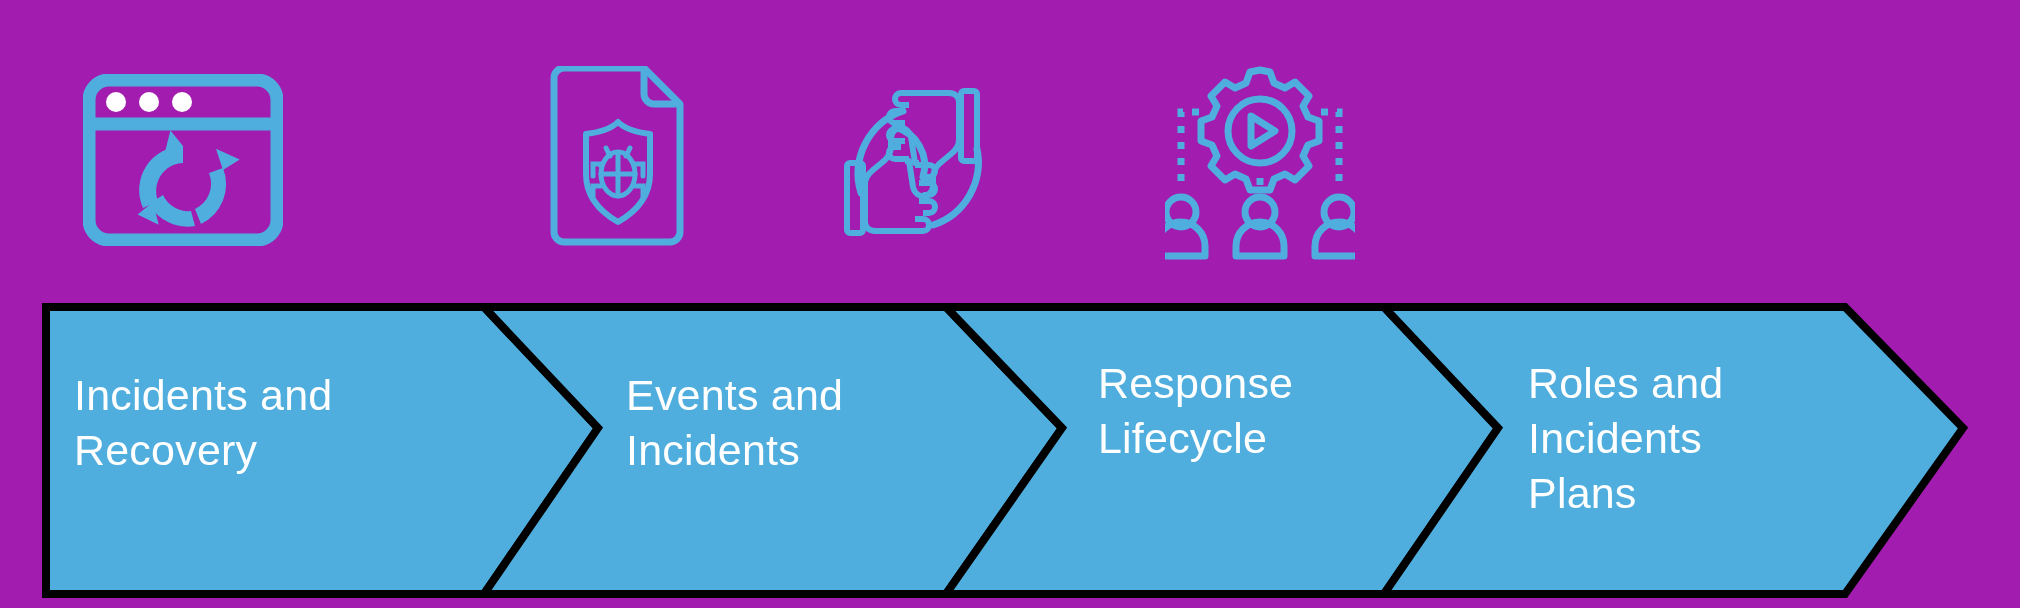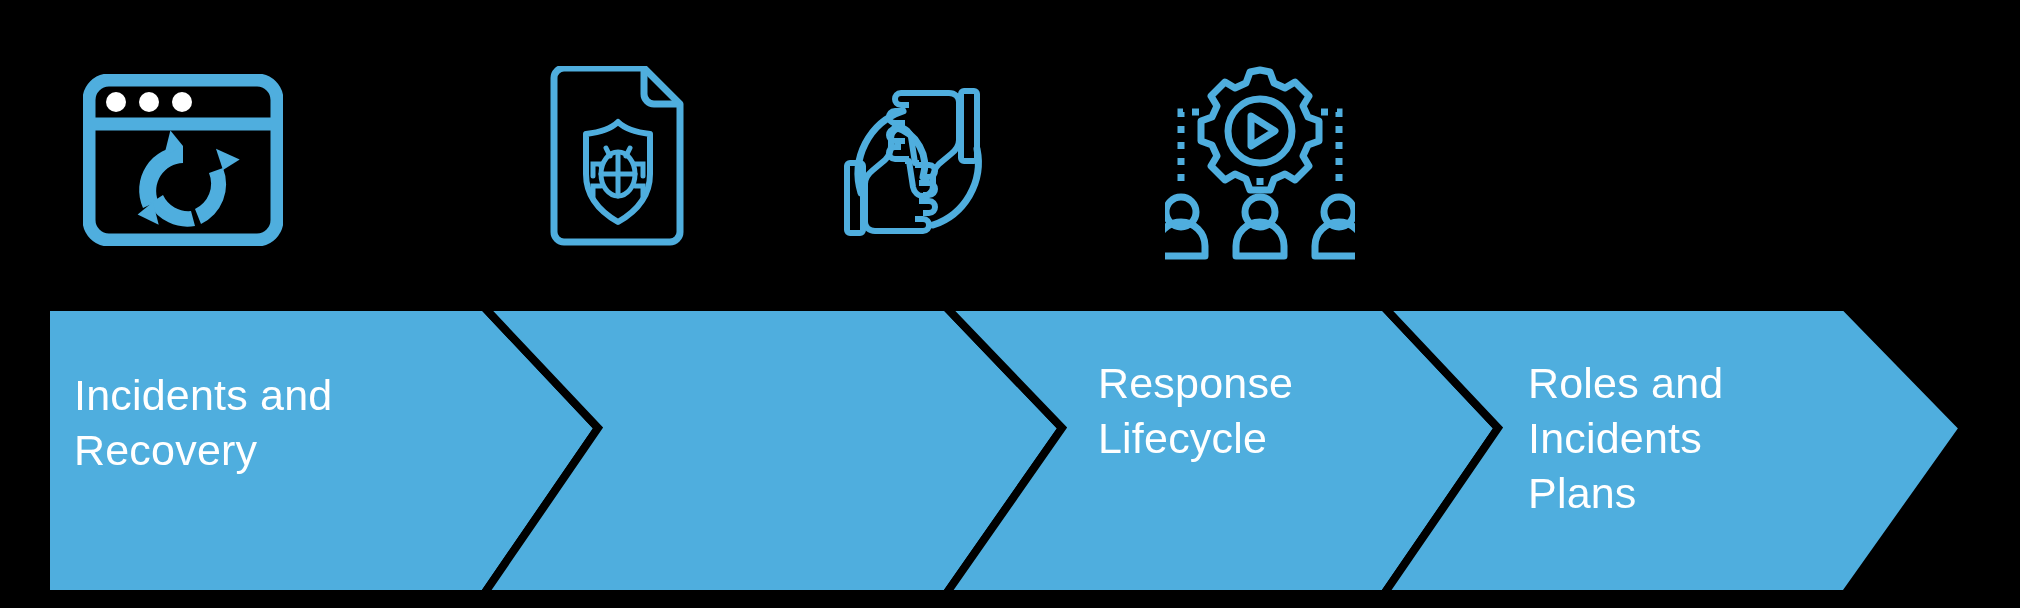--- a/index.html
+++ b/index.html
@@ -7,21 +7,21 @@
     padding: 0;
     background: #ffffff;
   }
   body {
     font-family: "Liberation Sans", sans-serif;
   }
   #canvas {
     position: relative;
     width: 2020px;
     height: 608px;
-    background: #000000;
+    background: #a21caf;
     overflow: hidden;
   }
   .icon-row {
     position: absolute;
     left: 0;
     top: 0;
     width: 2020px;
     height: 300px;
   }
   .icon-slot {
@@ -175,20 +175,22 @@
     <path d="M484 307 H946 L1062 428 L946 594 H484 L598 428 Z" fill="#4FAEDE" stroke="#000000" stroke-width="8" stroke-linejoin="miter"></path>
 
     <path d="M946 307 H1384 L1498 428 L1384 594 H946 L1062 428 Z" fill="#4FAEDE" stroke="#000000" stroke-width="8" stroke-linejoin="miter"></path>
 
     <path d="M1384 307 H1845 L1963 428 L1845 594 H1384 L1498 428 Z" fill="#4FAEDE" stroke="#000000" stroke-width="8" stroke-linejoin="miter"></path>
   </svg>
 
   <div class="seg-label" id="label-0">Incidents and
 Recovery</div>
 
+  <div class="seg-label" id="label-1">Events and
+Incidents</div>
 
   <div class="seg-label" id="label-2">Response
 Lifecycle</div>
 
   <div class="seg-label" id="label-3">Roles and
 Incidents
 Plans</div>
 
 </div>
 

